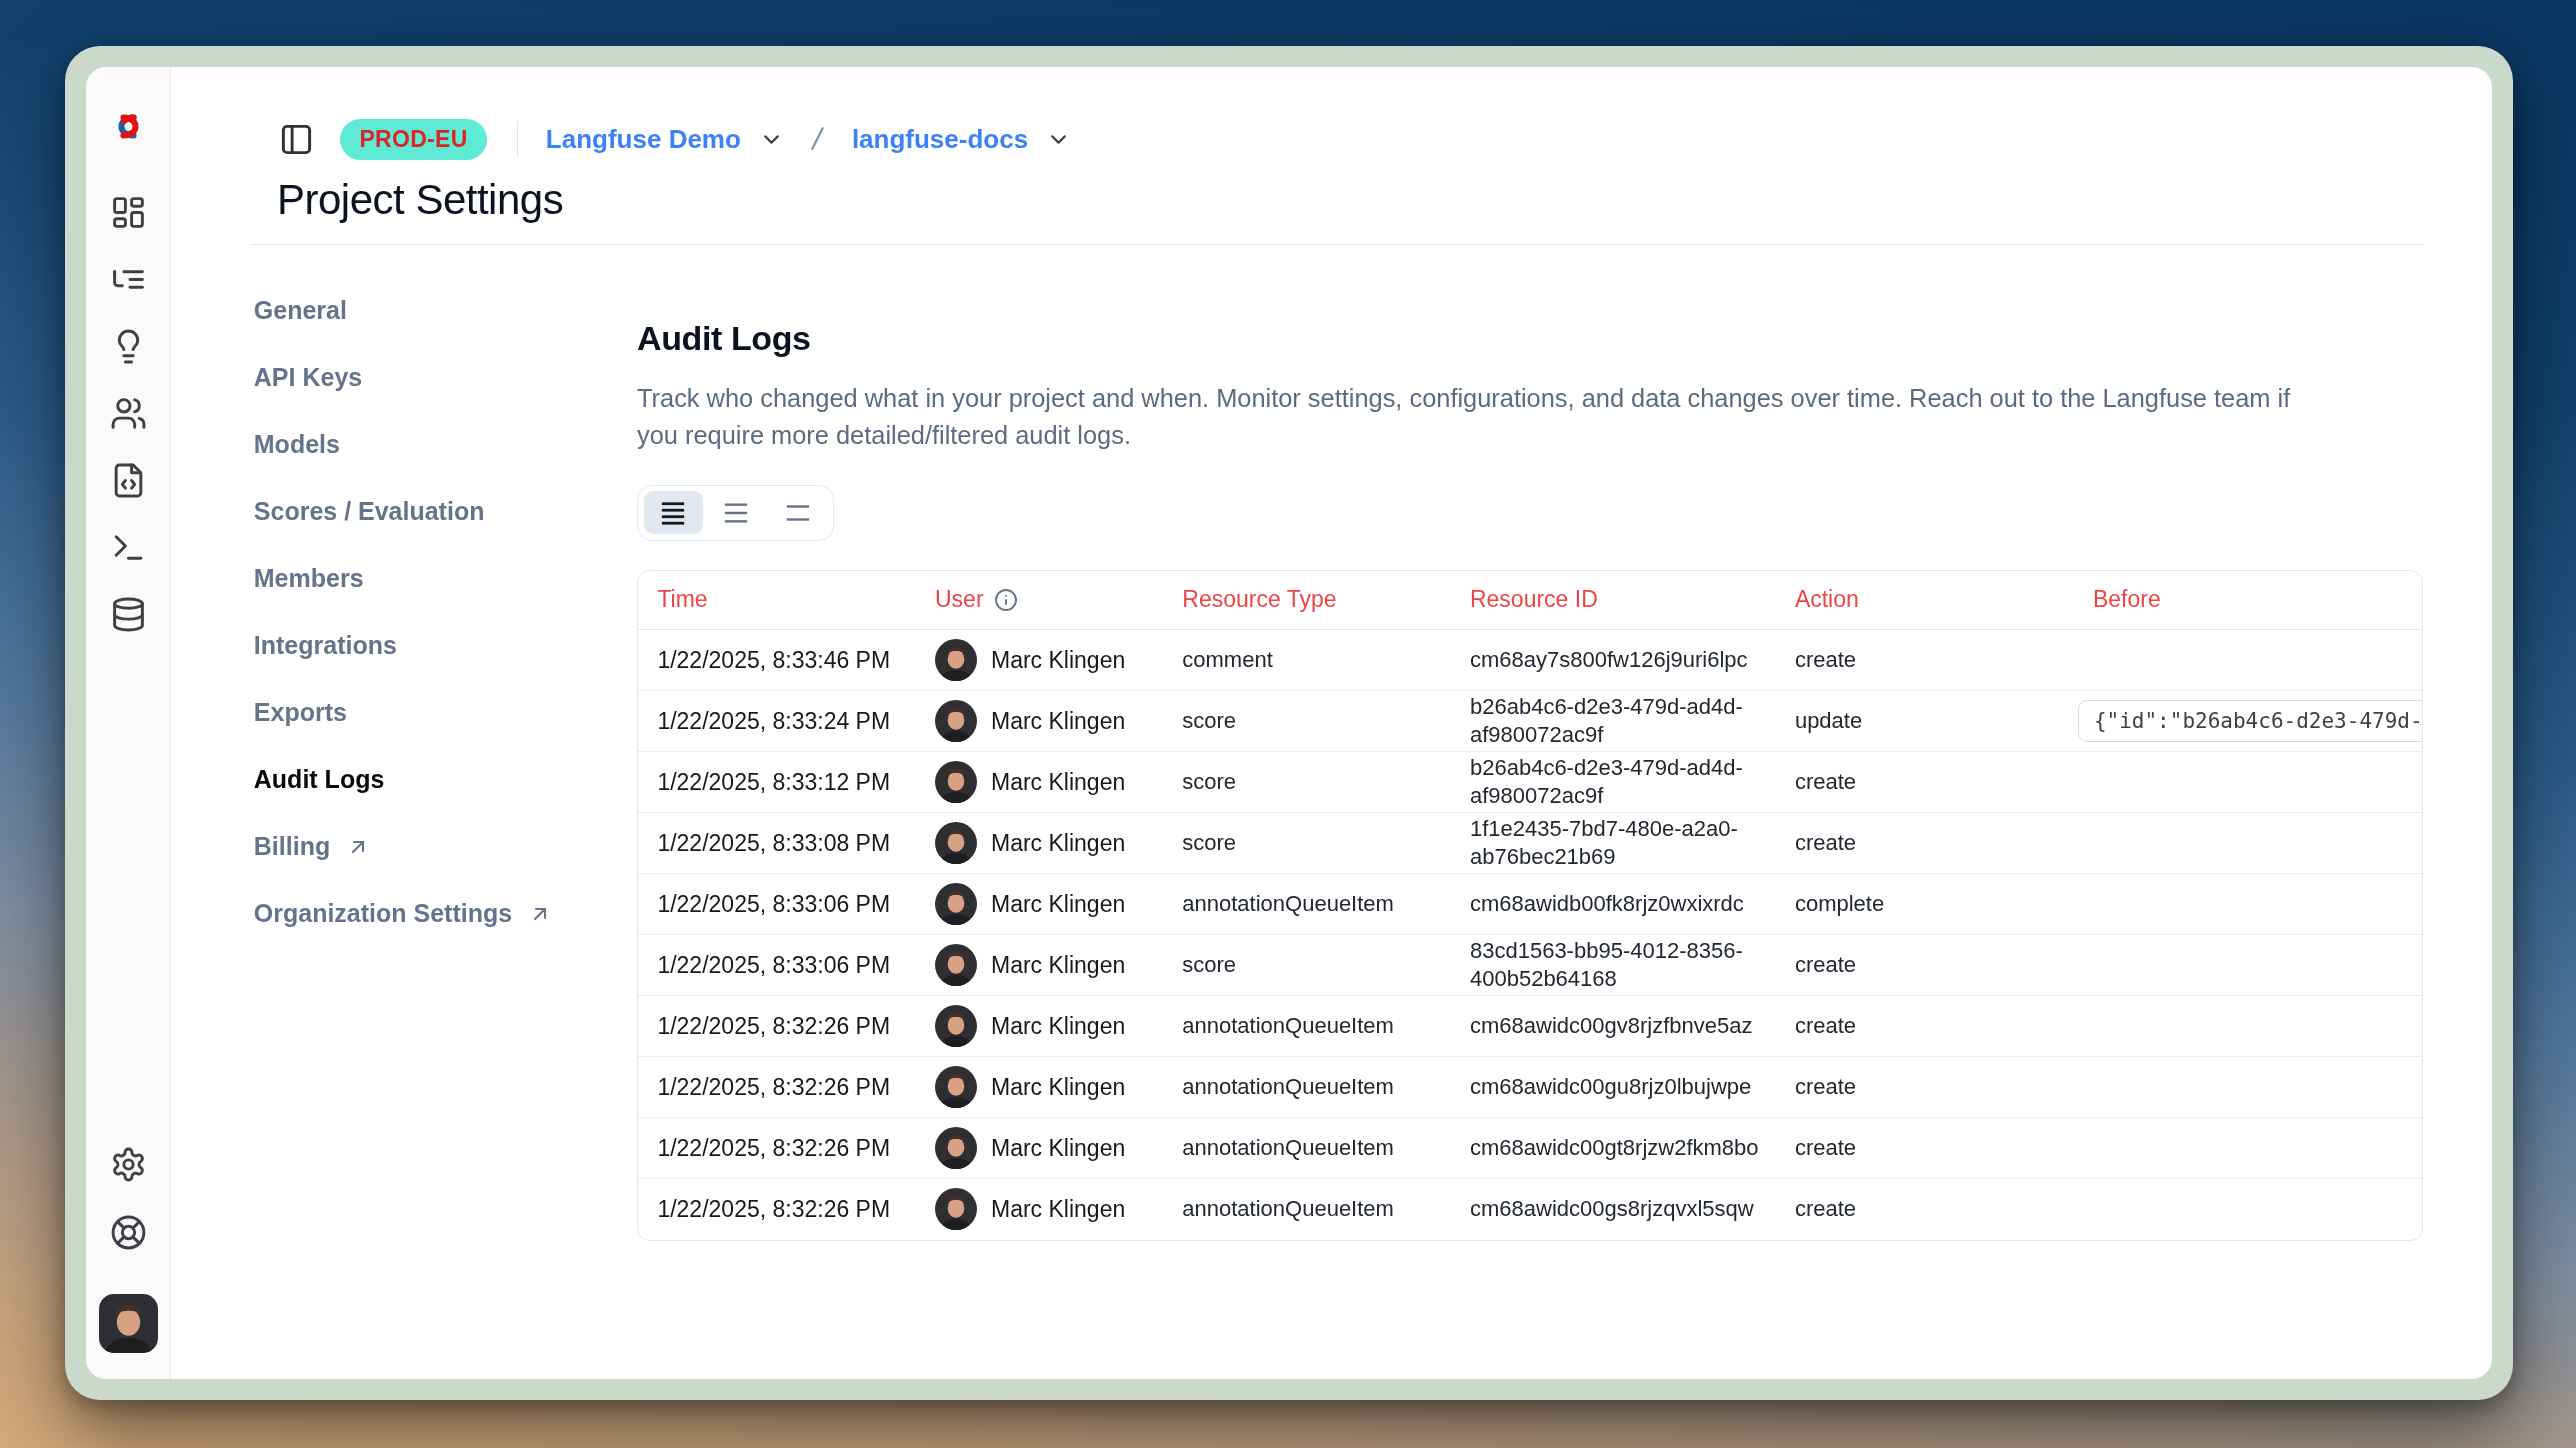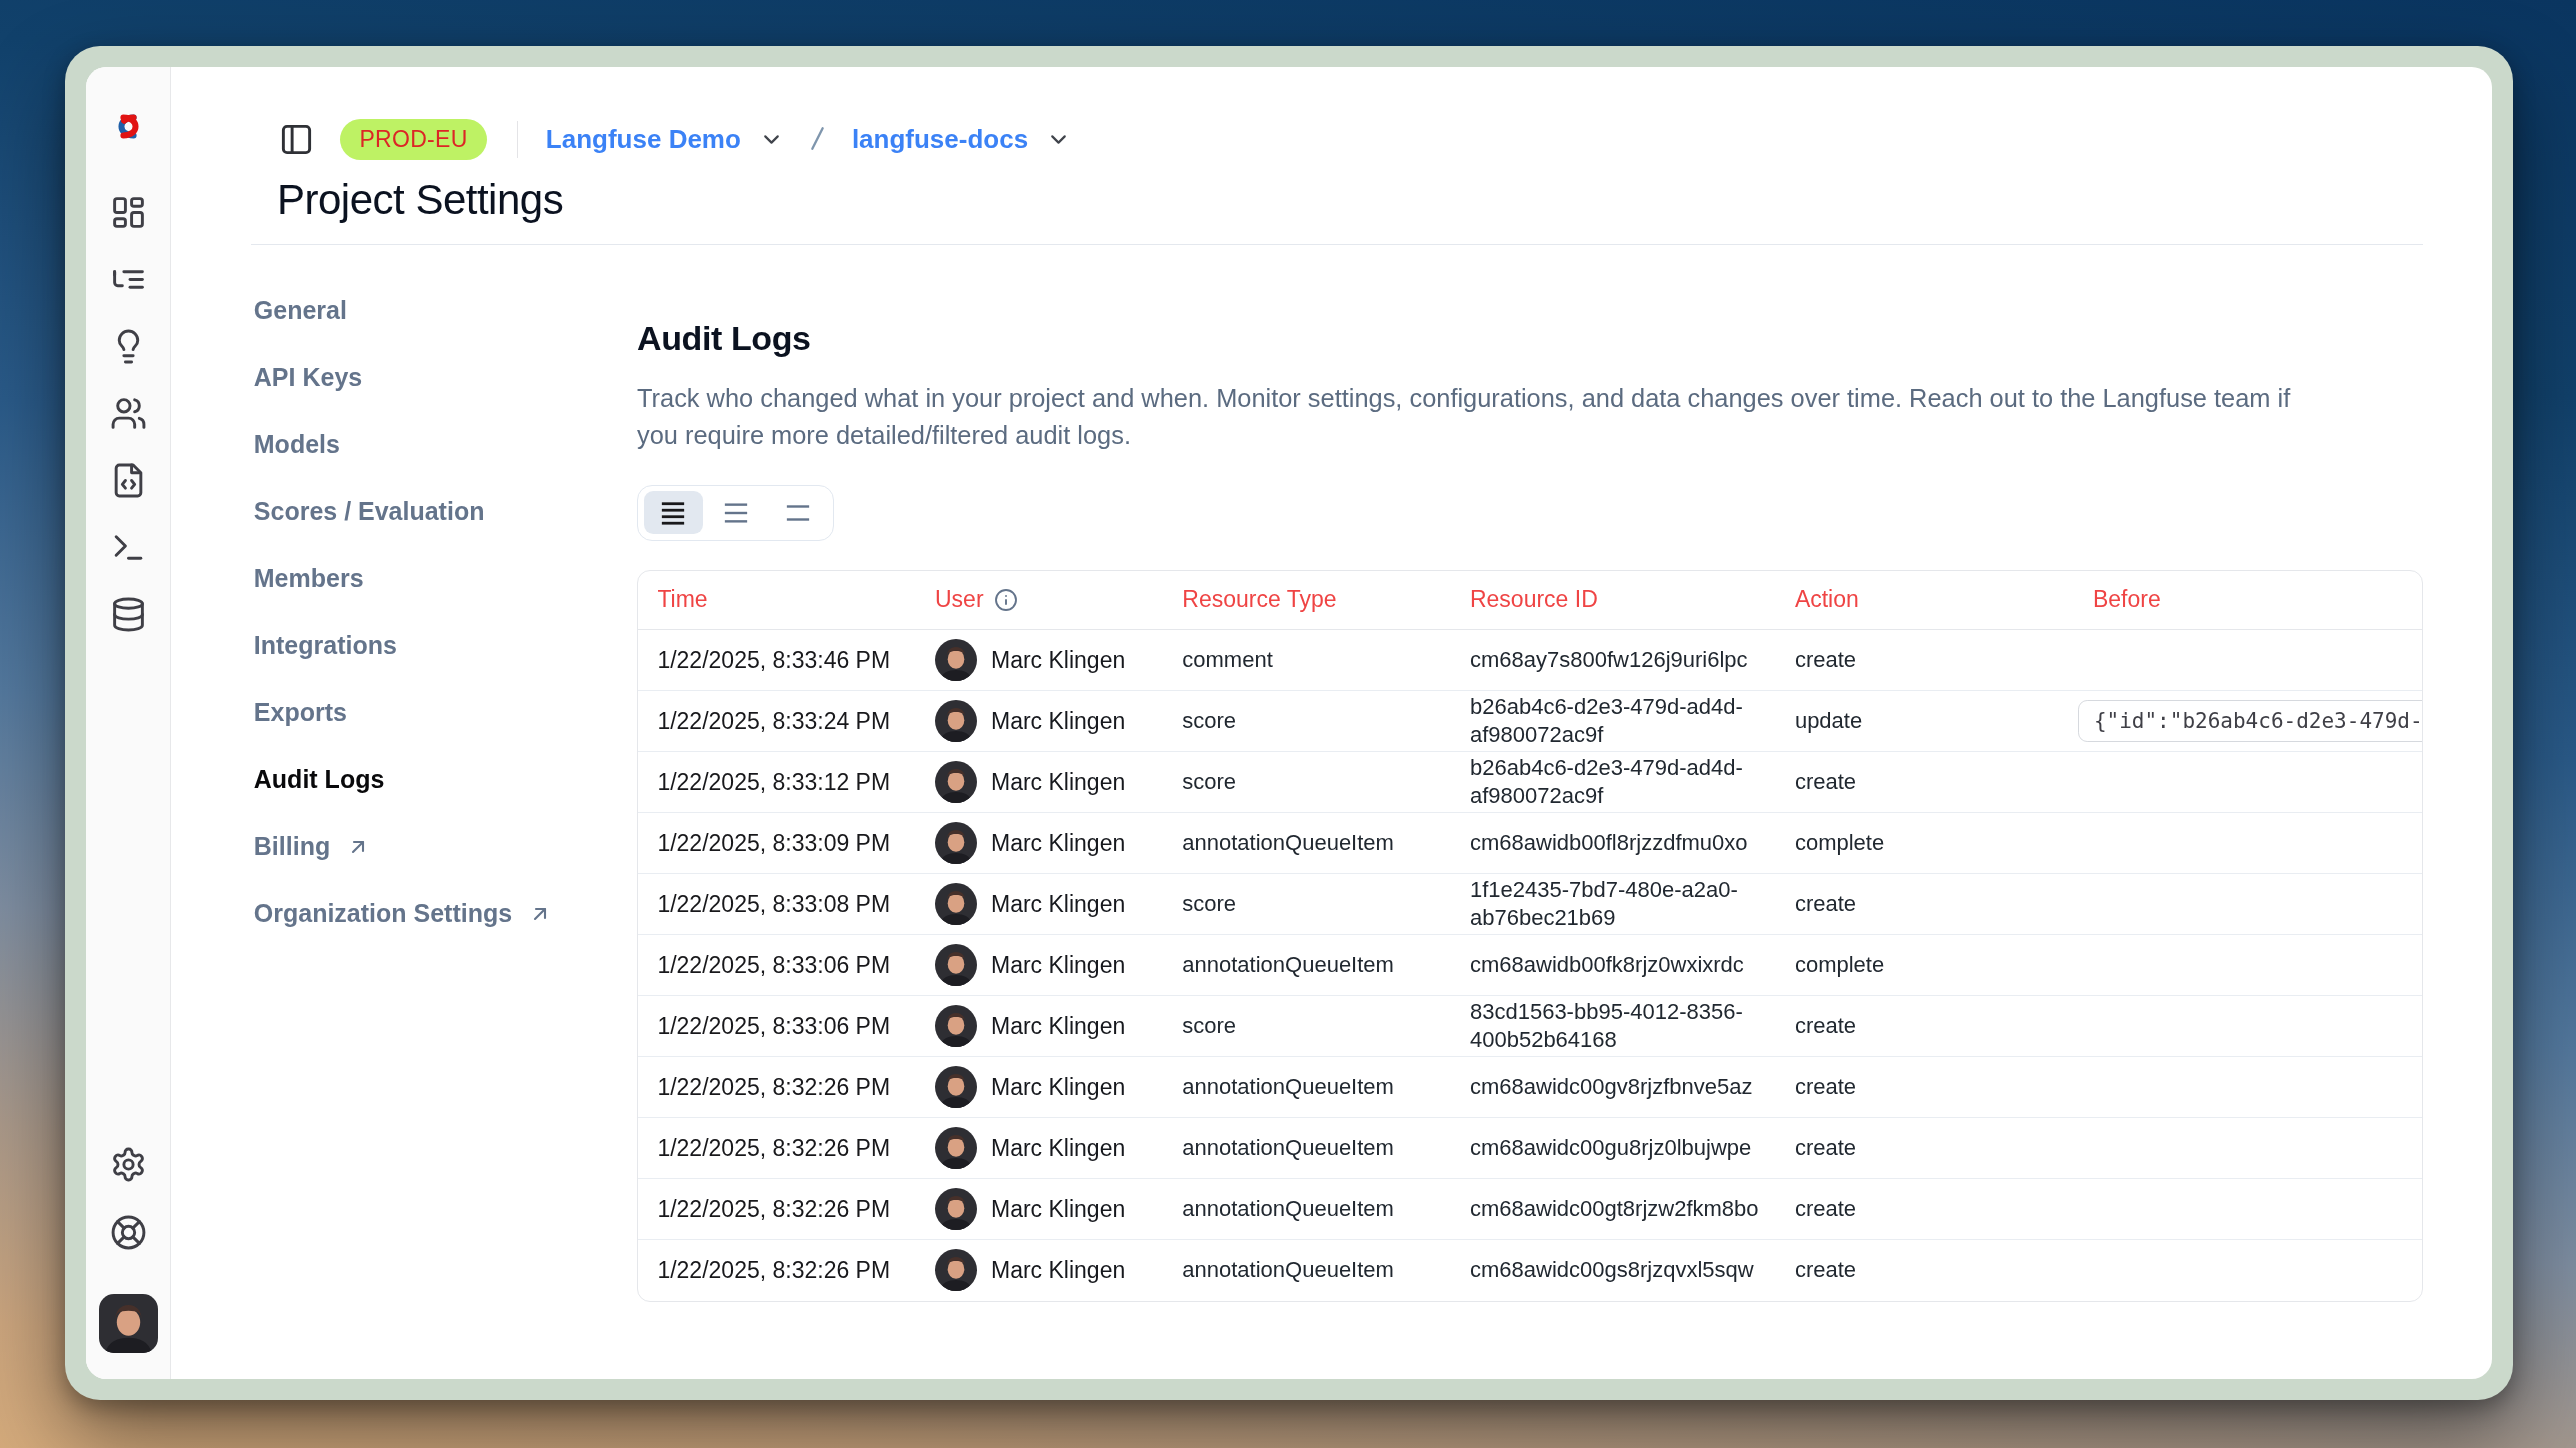--- a/index.html
+++ b/index.html
@@ -30,21 +30,21 @@
   .rail .spacer { flex:1; }
   .rail-bottom { display:flex; flex-direction:column; align-items:center; gap:30.5px; }
   .rail-avatar { width:59px; height:59px; border-radius:15px; overflow:hidden; margin-top:13px; }
   .rail-avatar svg { width:59px; height:59px; display:block; }
   
   .main { flex:1; padding:51px 69px 0 80px; overflow:hidden; position:relative; }
   .topbar { display:flex; align-items:center; margin-left:26px; height:43px; }
   .panel-btn { width:39px; height:39px; color:#2f3136; display:flex; align-items:center; justify-content:center; }
   .panel-btn svg { width:35px; height:35px; }
   .env-badge {
-    margin-left:24px; background:#bef264; color:#dc2626; font-size:23px; font-weight:400;
+    margin-left:24px; background:#5eead4; color:#dc2626; font-size:23px; font-weight:700;
     padding:7.4px 19.4px; border-radius:924px; letter-spacing:0.3px;
   }
   .vsep { width:0.9px; height:37px; background:#e4e4e7; margin:0 28px 0 30px; }
   .crumb { display:flex; align-items:center; gap:18px; font-size:26px; color:#3b82f6; font-weight:700; cursor:default; }
   .crumb svg { width:25px; height:25px; color:#41454c; }
   .slash { margin:0 18.5px; }
   .slash svg { width:31px; height:31px; color:#7f96ad; }
   .page-title { margin:15px 0 0 26px; font-size:42px; font-weight:400; color:#0b1220; letter-spacing:-0.5px; }
   .hdivider { height:0.9px; background:#e4e8ee; margin-top:20.3px; }
   
@@ -392,39 +392,20 @@
                       </span>
                     </td>
                     <td>score</td>
                     <td class="rid">b26ab4c6-d2e3-479d-ad4d-af980072ac9f</td>
                     <td>create</td>
                     <td class="before">
                       
                     </td>
                   </tr>
 
-                  <tr>
-                    <td class="first time">1/22/2025, 8:33:09 PM</td>
-                    <td>
-                      <span class="user-cell">
-                        <span class="row-avatar">
-                          <svg viewBox="0 0 48 48">
-                            <use href="#av"></use>
-                          </svg>
-                        </span>
-                        <span>Marc Klingen</span>
-                      </span>
-                    </td>
-                    <td>annotationQueueItem</td>
-                    <td class="rid">cm68awidb00fl8rjzzdfmu0xo</td>
-                    <td>complete</td>
-                    <td class="before">
-                      
-                    </td>
-                  </tr>
 
                   <tr>
                     <td class="first time">1/22/2025, 8:33:08 PM</td>
                     <td>
                       <span class="user-cell">
                         <span class="row-avatar">
                           <svg viewBox="0 0 48 48">
                             <use href="#av"></use>
                           </svg>
                         </span>

